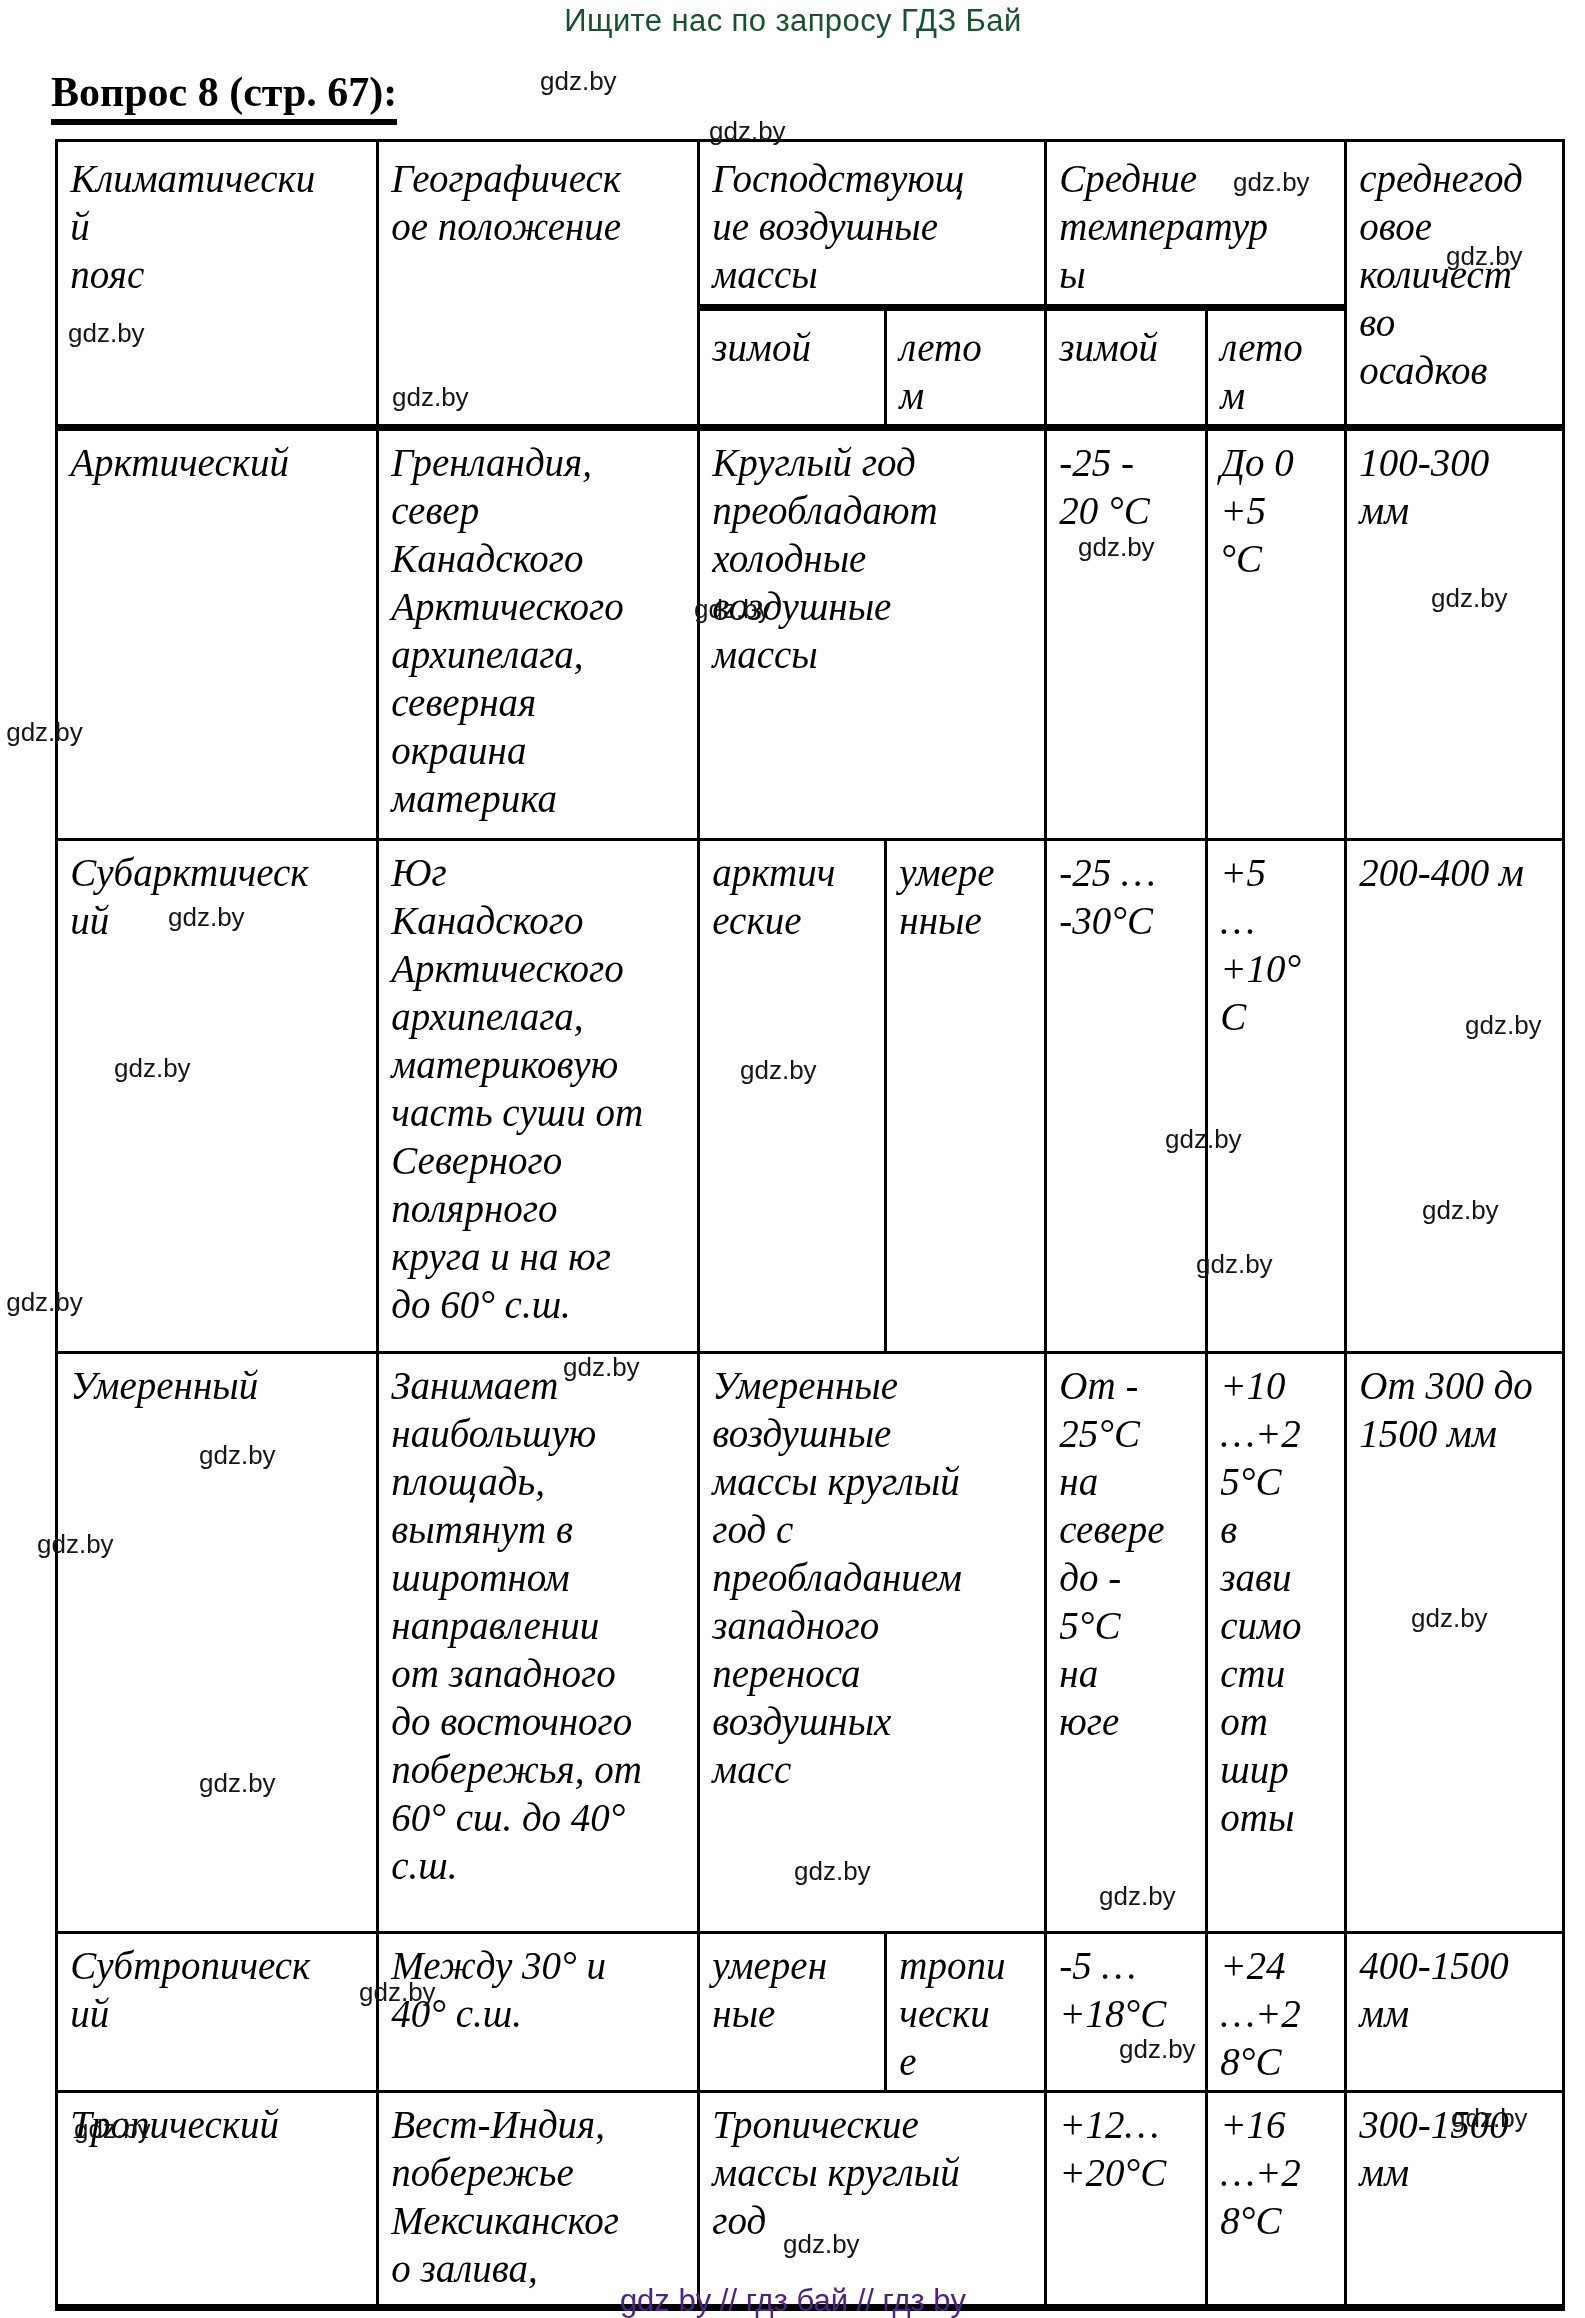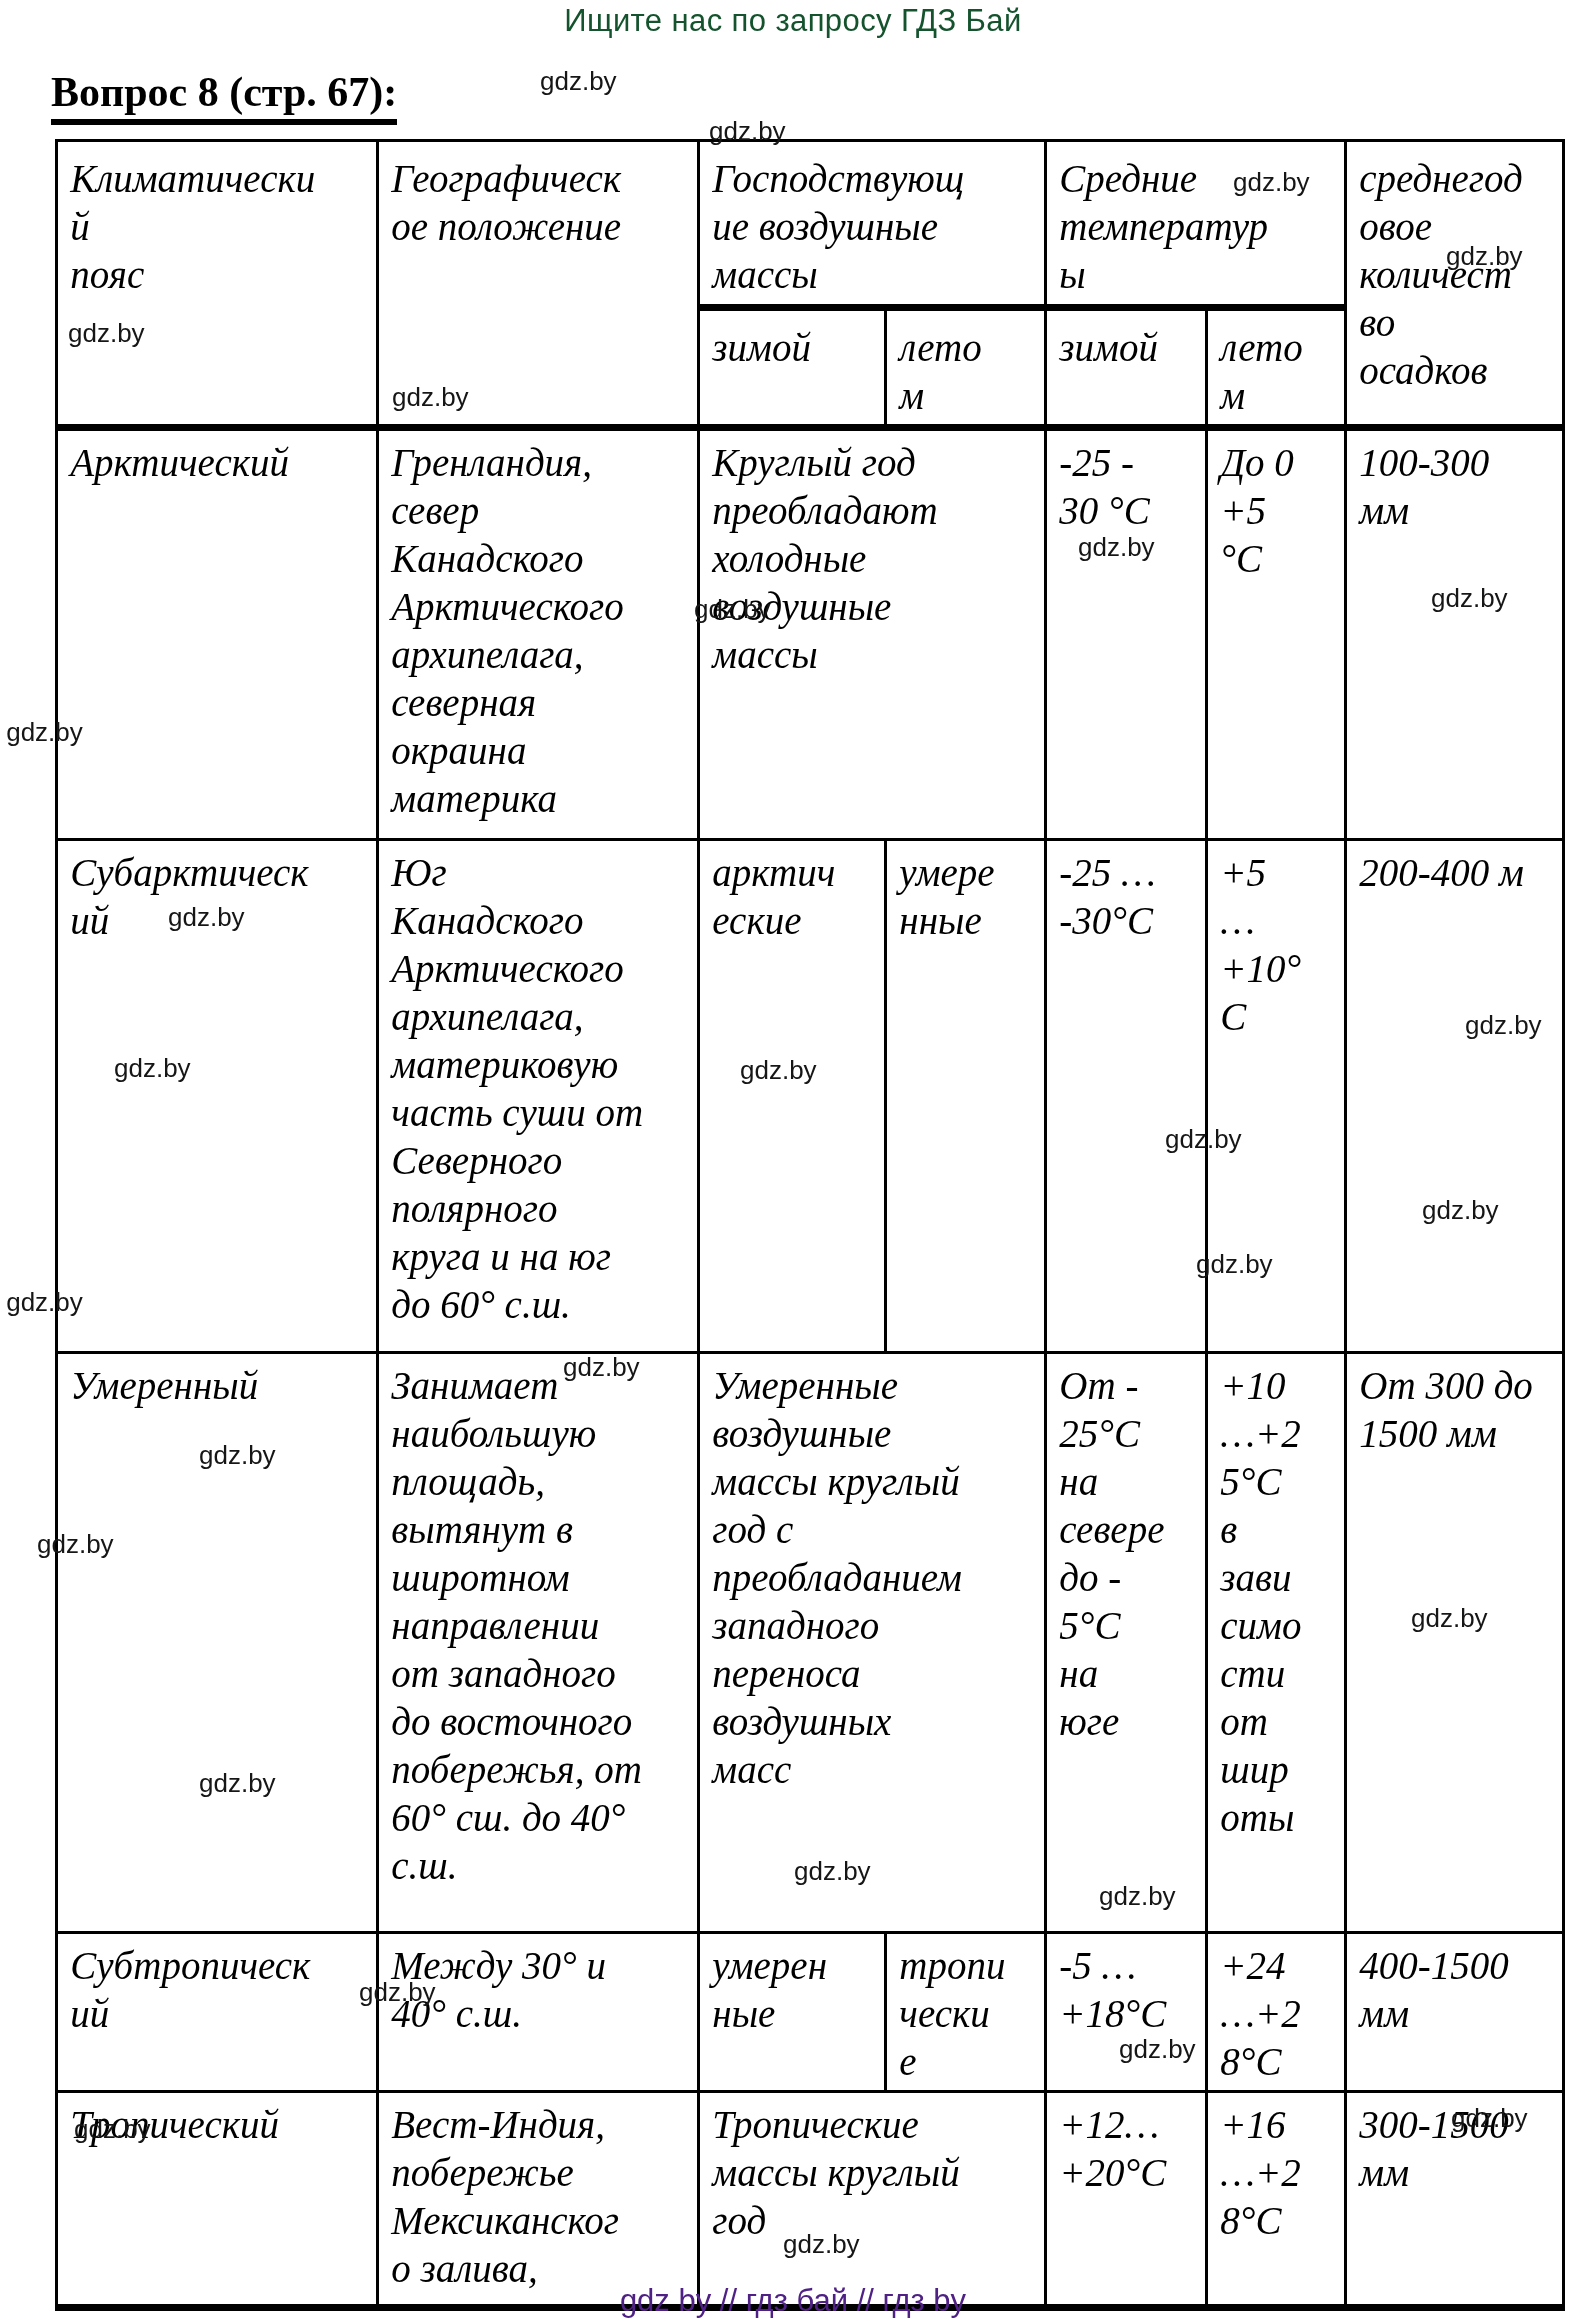--- a/index.html
+++ b/index.html
@@ -130,21 +130,21 @@
 архипелага,
 северная
 окраина
 материка</td>
           <td colspan="2">Круглый год
 преобладают
 холодные
 воздушные
 массы</td>
           <td>-25 -
-30 °C</td>
+20 °C</td>
           <td>До 0
 +5
 °С</td>
           <td>100-300
 мм</td>
         </tr>
 
         <tr style="height:513px">
           <td>Субарктическ
 ий</td>

